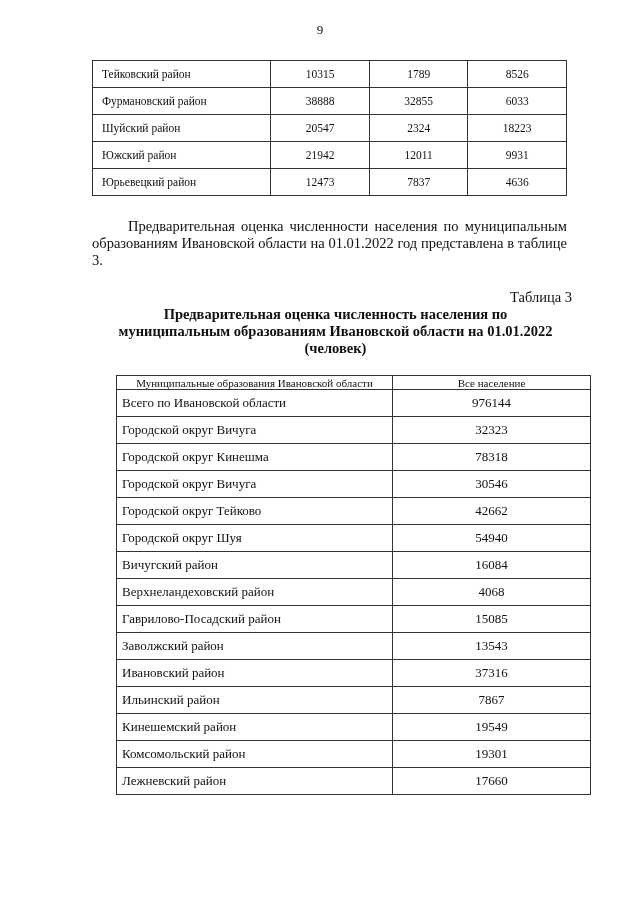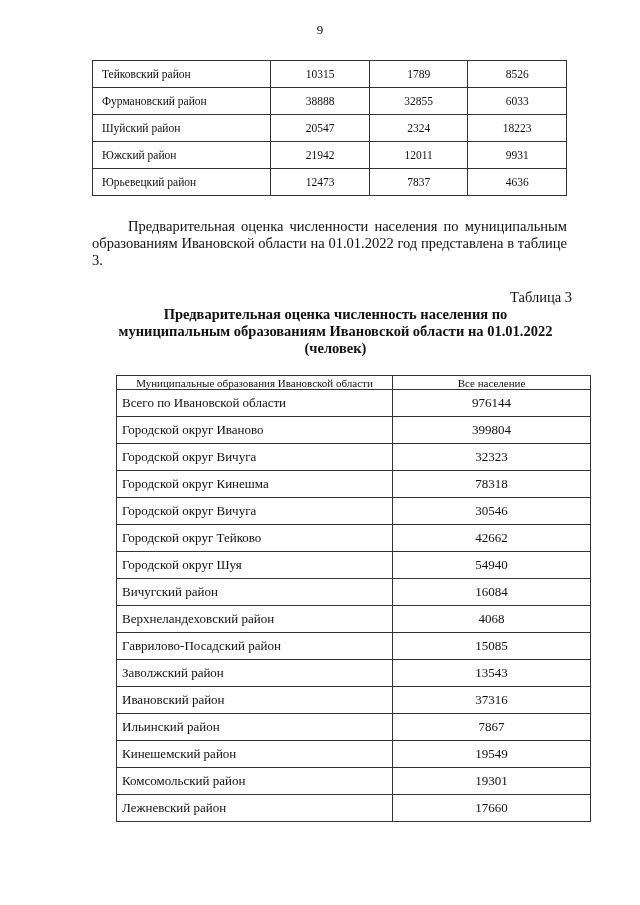--- a/index.html
+++ b/index.html
@@ -78,24 +78,20 @@
       <th>Муниципальные образования Ивановской области</th>
       <th>Все население</th>
     </tr>
   </thead>
   <tbody id="t2-body">
       <tr>
         <td class="name">Всего по Ивановской области</td>
         <td class="num">976144</td>
       </tr>
       <tr>
-        <td class="name">Городской округ Иваново</td>
-        <td class="num">399804</td>
-      </tr>
-      <tr>
         <td class="name">Городской округ Вичуга</td>
         <td class="num">32323</td>
       </tr>
       <tr>
         <td class="name">Городской округ Кинешма</td>
         <td class="num">78318</td>
       </tr>
       <tr>
         <td class="name">Городской округ Вичуга</td>
         <td class="num">30546</td>

